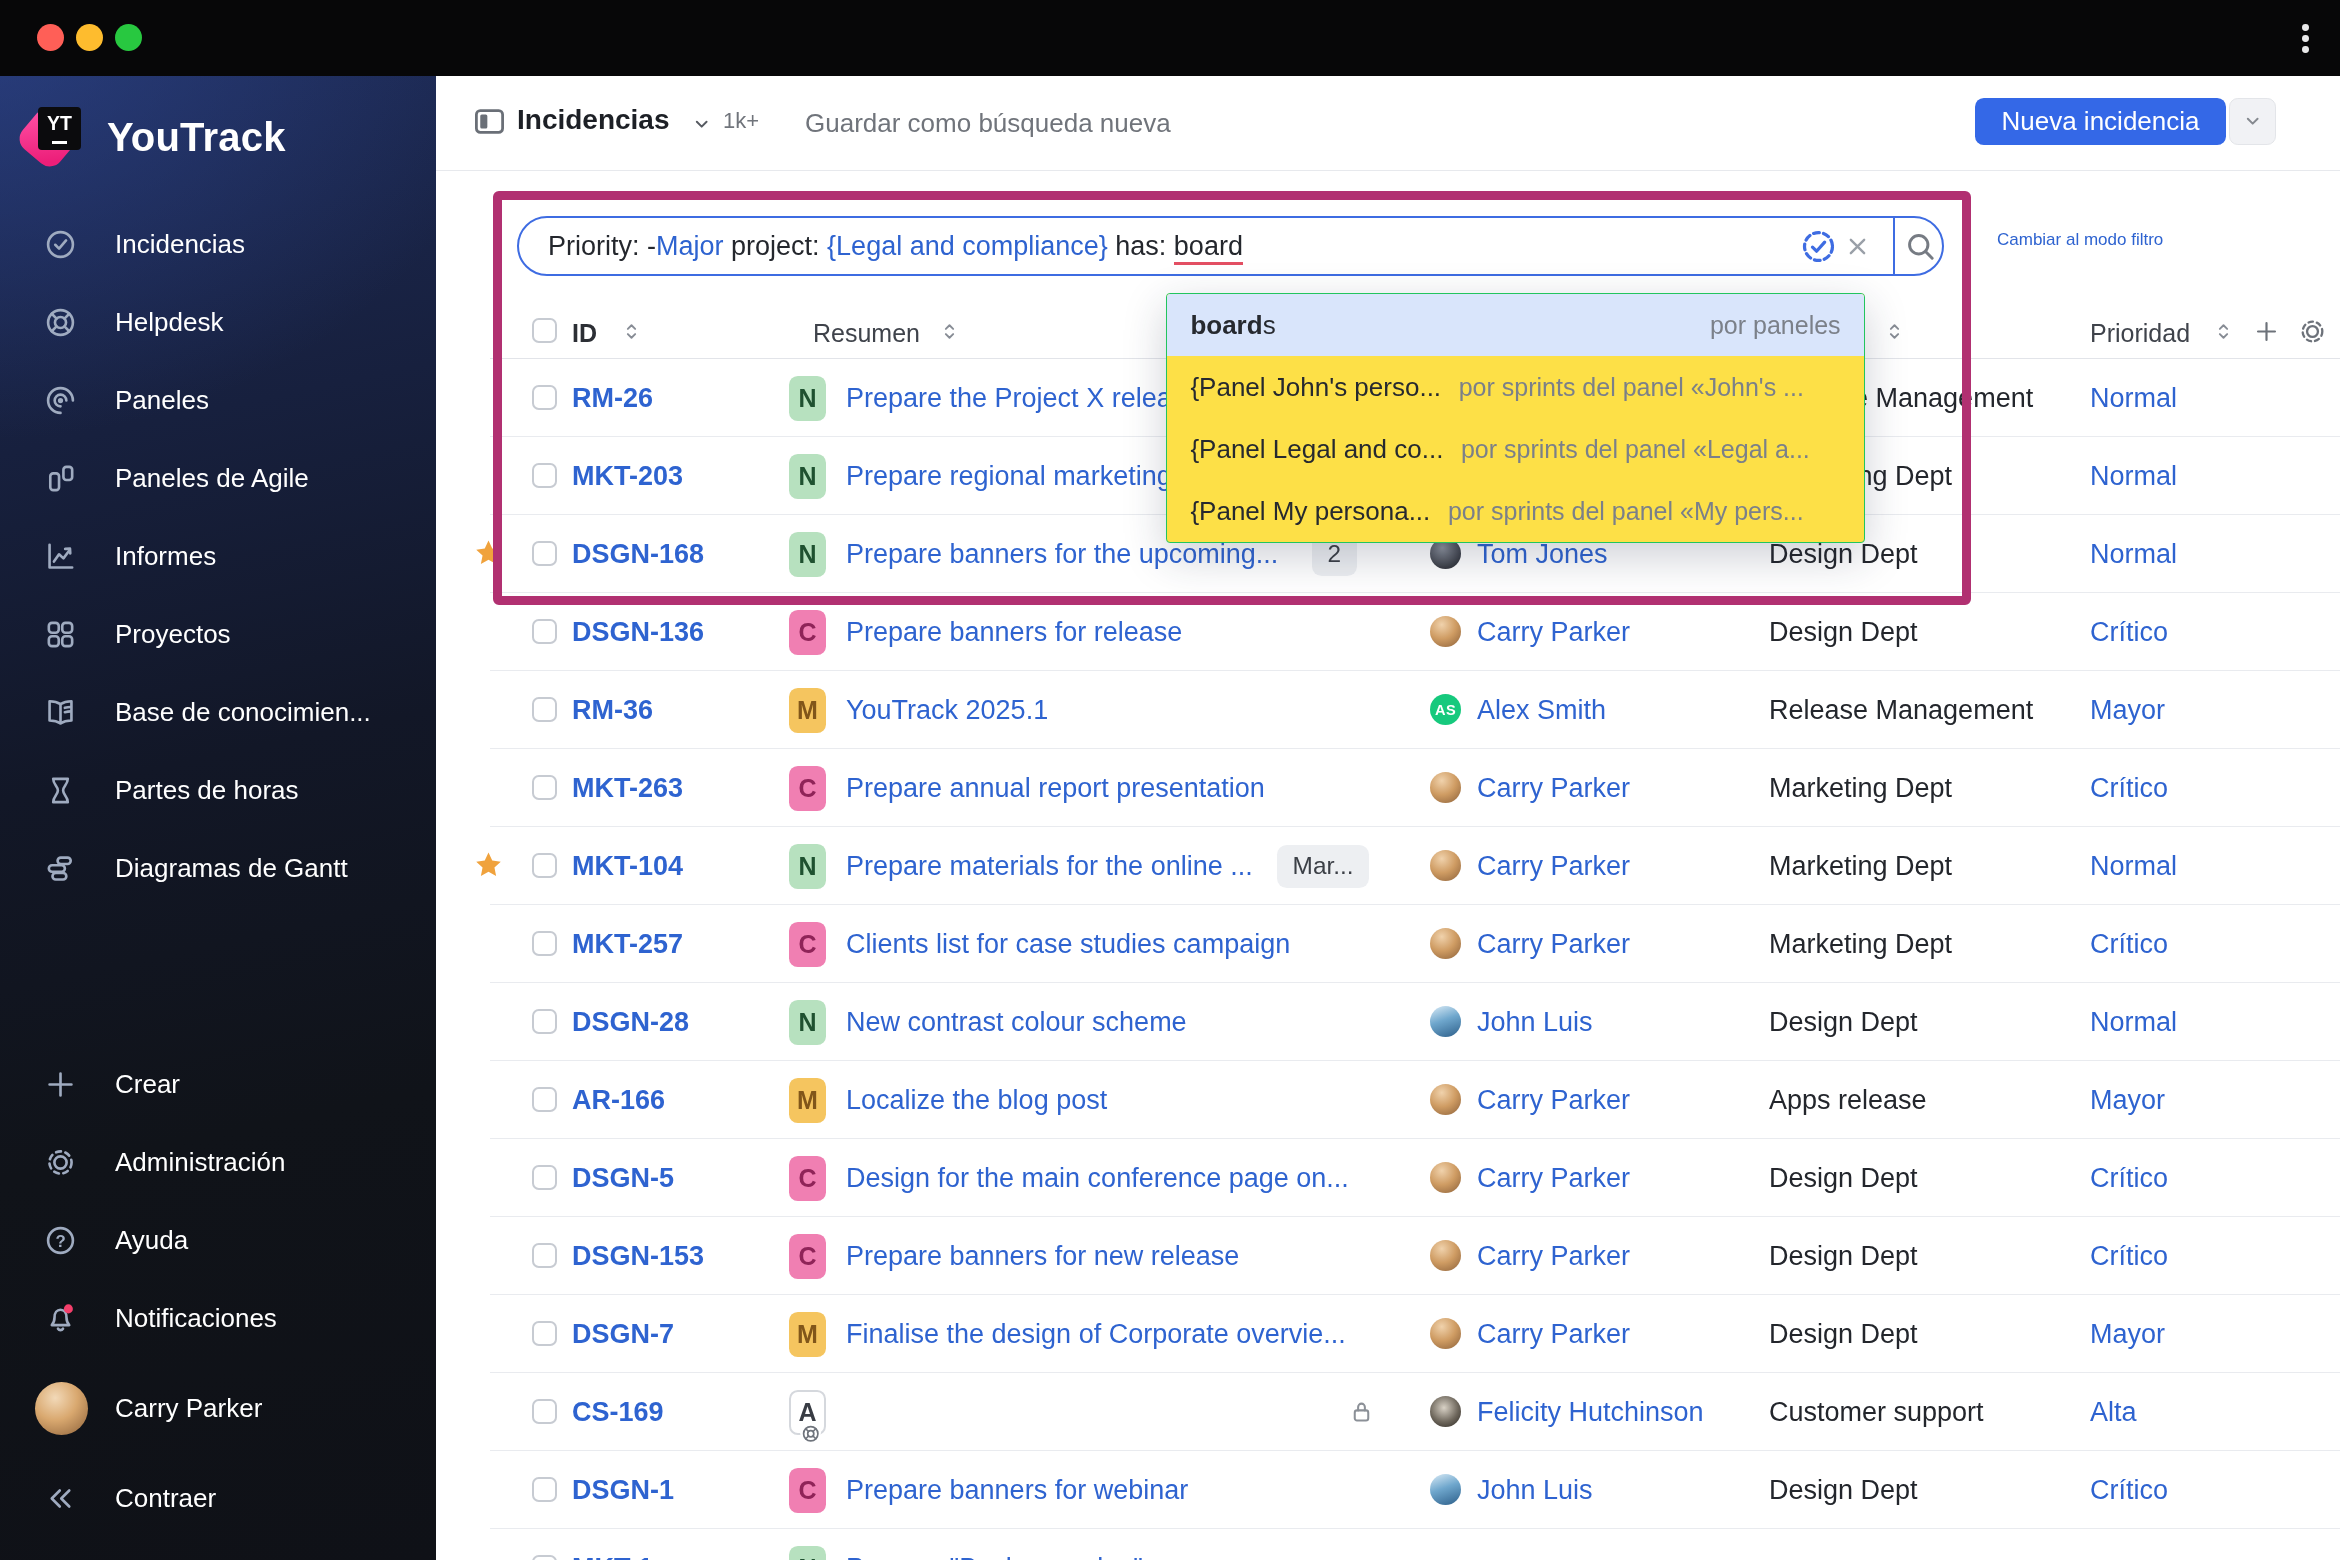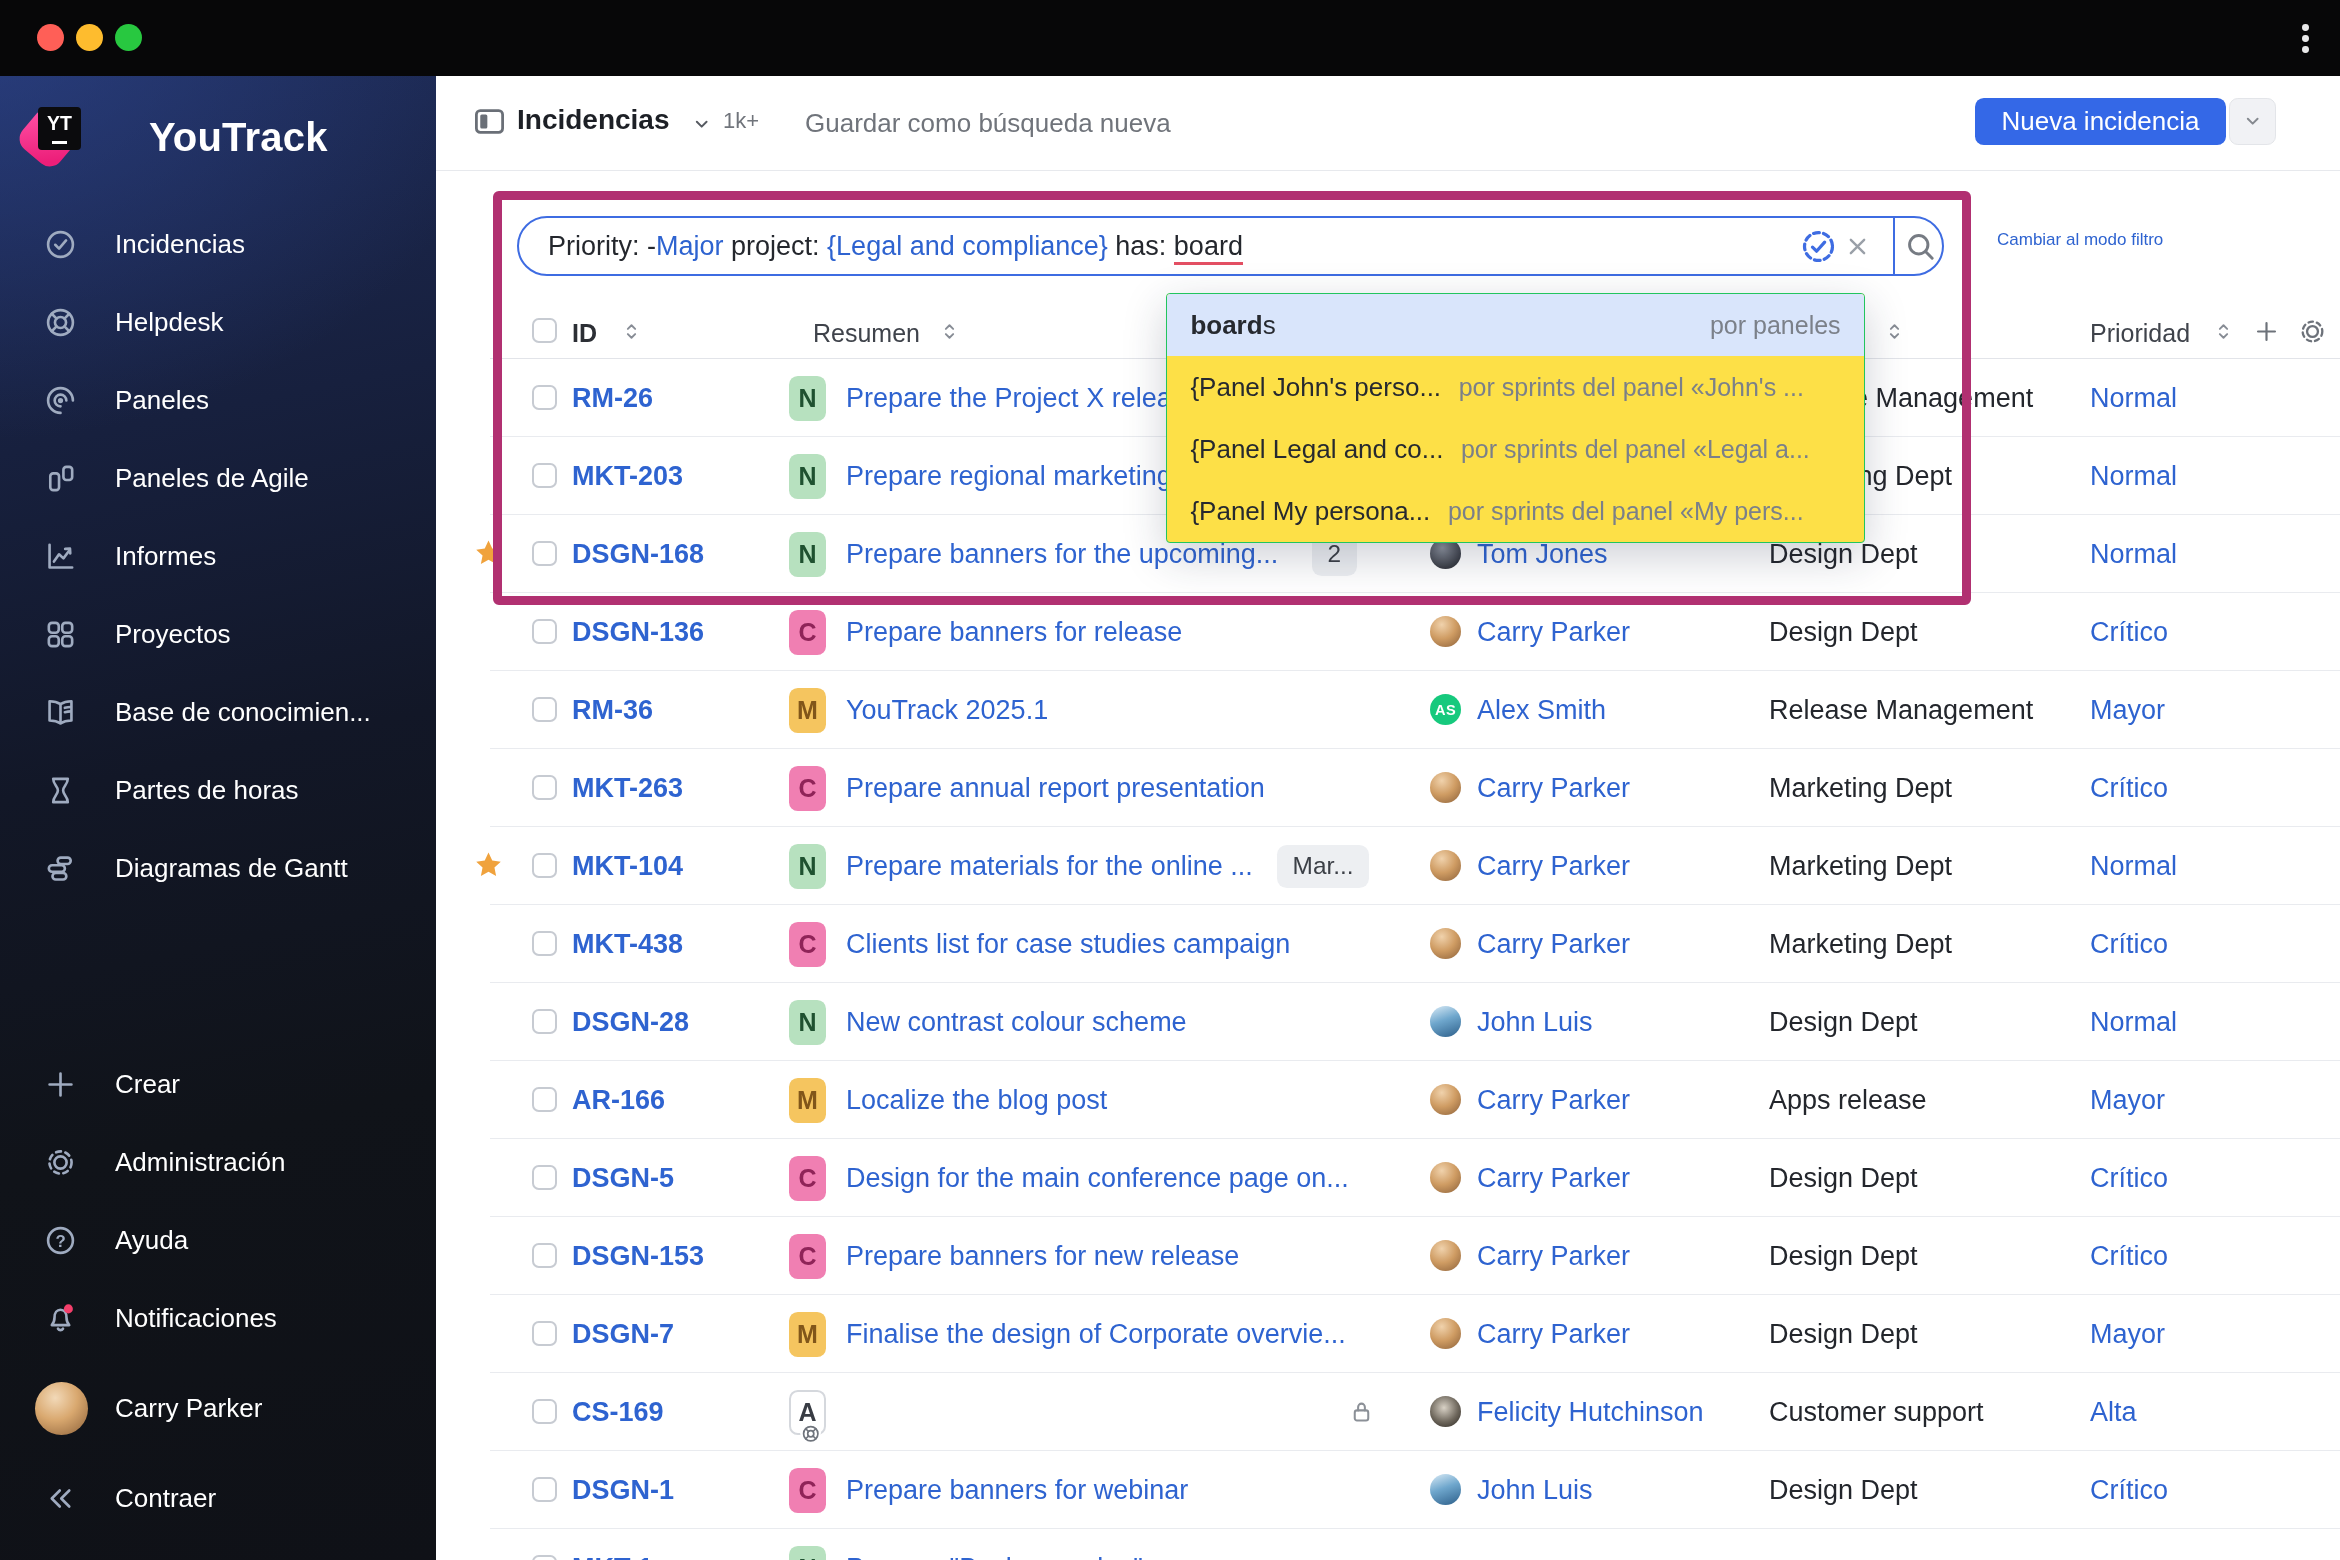--- a/index.html
+++ b/index.html
@@ -9,21 +9,21 @@
   
   #titlebar{left:0;top:0;width:2341px;height:76px;background:#070708;}
   .light{position:absolute;top:24.4px;width:27px;height:27px;border-radius:50%;cursor:pointer;}
   #menu-dots{position:absolute;right:29px;top:20.5px;width:13.7px;height:39px;cursor:pointer;}
   #menu-dots i{display:block;width:6.8px;height:6.8px;border-radius:50%;background:#e9e9ea;margin:3.9px auto;}
   
   #sidebar{left:0;top:76px;width:436px;height:1484px;
     background:
       radial-gradient(878px 683px at -6% -4%, rgba(47,72,148,.65), rgba(47,72,148,0) 62%),
       linear-gradient(168deg,#1d2a55 0%,#17203e 24%,#121727 46%,#101319 70%,#0f1117 100%);}
-  #logo{position:absolute;left:23.4px;top:29px;height:64px;display:flex;align-items:center;cursor:pointer;gap:42px;}
+  #logo{position:absolute;left:23.4px;top:29px;height:64px;display:flex;align-items:center;cursor:pointer;}
   #logo-glyph{position:relative;width:62px;height:62px;flex:0 0 62px;}
   #logo-blob{position:absolute;left:1px;top:6.8px;width:49px;height:49px;border-radius:13.7px;
     transform:rotate(40deg);background:linear-gradient(135deg,#ff50a5 10%,#ec1e79 85%);}
   #logo-square{position:absolute;left:14.6px;top:1px;width:43px;height:43px;border-radius:3.9px;background:#0b0b0d;
     color:#fff;font-weight:700;font-size:19.5px;line-height:1;padding-top:6.8px;text-align:center;box-sizing:border-box;}
   #logo-square:after{content:"";display:block;width:15.6px;height:2.9px;background:#fff;margin:7.8px auto 0;}
   #logo-text{margin-left:21.5px;color:#fff;font-size:40px;font-weight:700;letter-spacing:0.2px;}
   .nav-item{position:absolute;left:0;width:436px;height:78px;cursor:pointer;}
   .nav-item .ni{position:absolute;left:43px;top:21.5px;width:35px;height:35px;}
   .nav-item .nl{position:absolute;left:115px;top:50%;transform:translateY(-50%);
@@ -373,21 +373,21 @@
         <span class="badge b-N">N</span>
         <span class="cell-summary">Prepare materials for the online ...</span>
         <span class="chip" style="left: 841px;">Mar...</span>
         <span class="avatar av-carry"></span>
         <span class="cell-name">Carry Parker</span>
         <span class="cell-project">Marketing Dept</span>
         <span class="cell-priority">Normal</span>
       </div>
       <div class="row">
         <span class="cb"></span>
-        <span class="cell-id">MKT-438</span>
+        <span class="cell-id">MKT-257</span>
         <span class="badge b-C">C</span>
         <span class="cell-summary">Clients list for case studies campaign</span>
         <span class="avatar av-carry"></span>
         <span class="cell-name">Carry Parker</span>
         <span class="cell-project">Marketing Dept</span>
         <span class="cell-priority">Crítico</span>
       </div>
       <div class="row">
         <span class="cb"></span>
         <span class="cell-id">DSGN-28</span>

